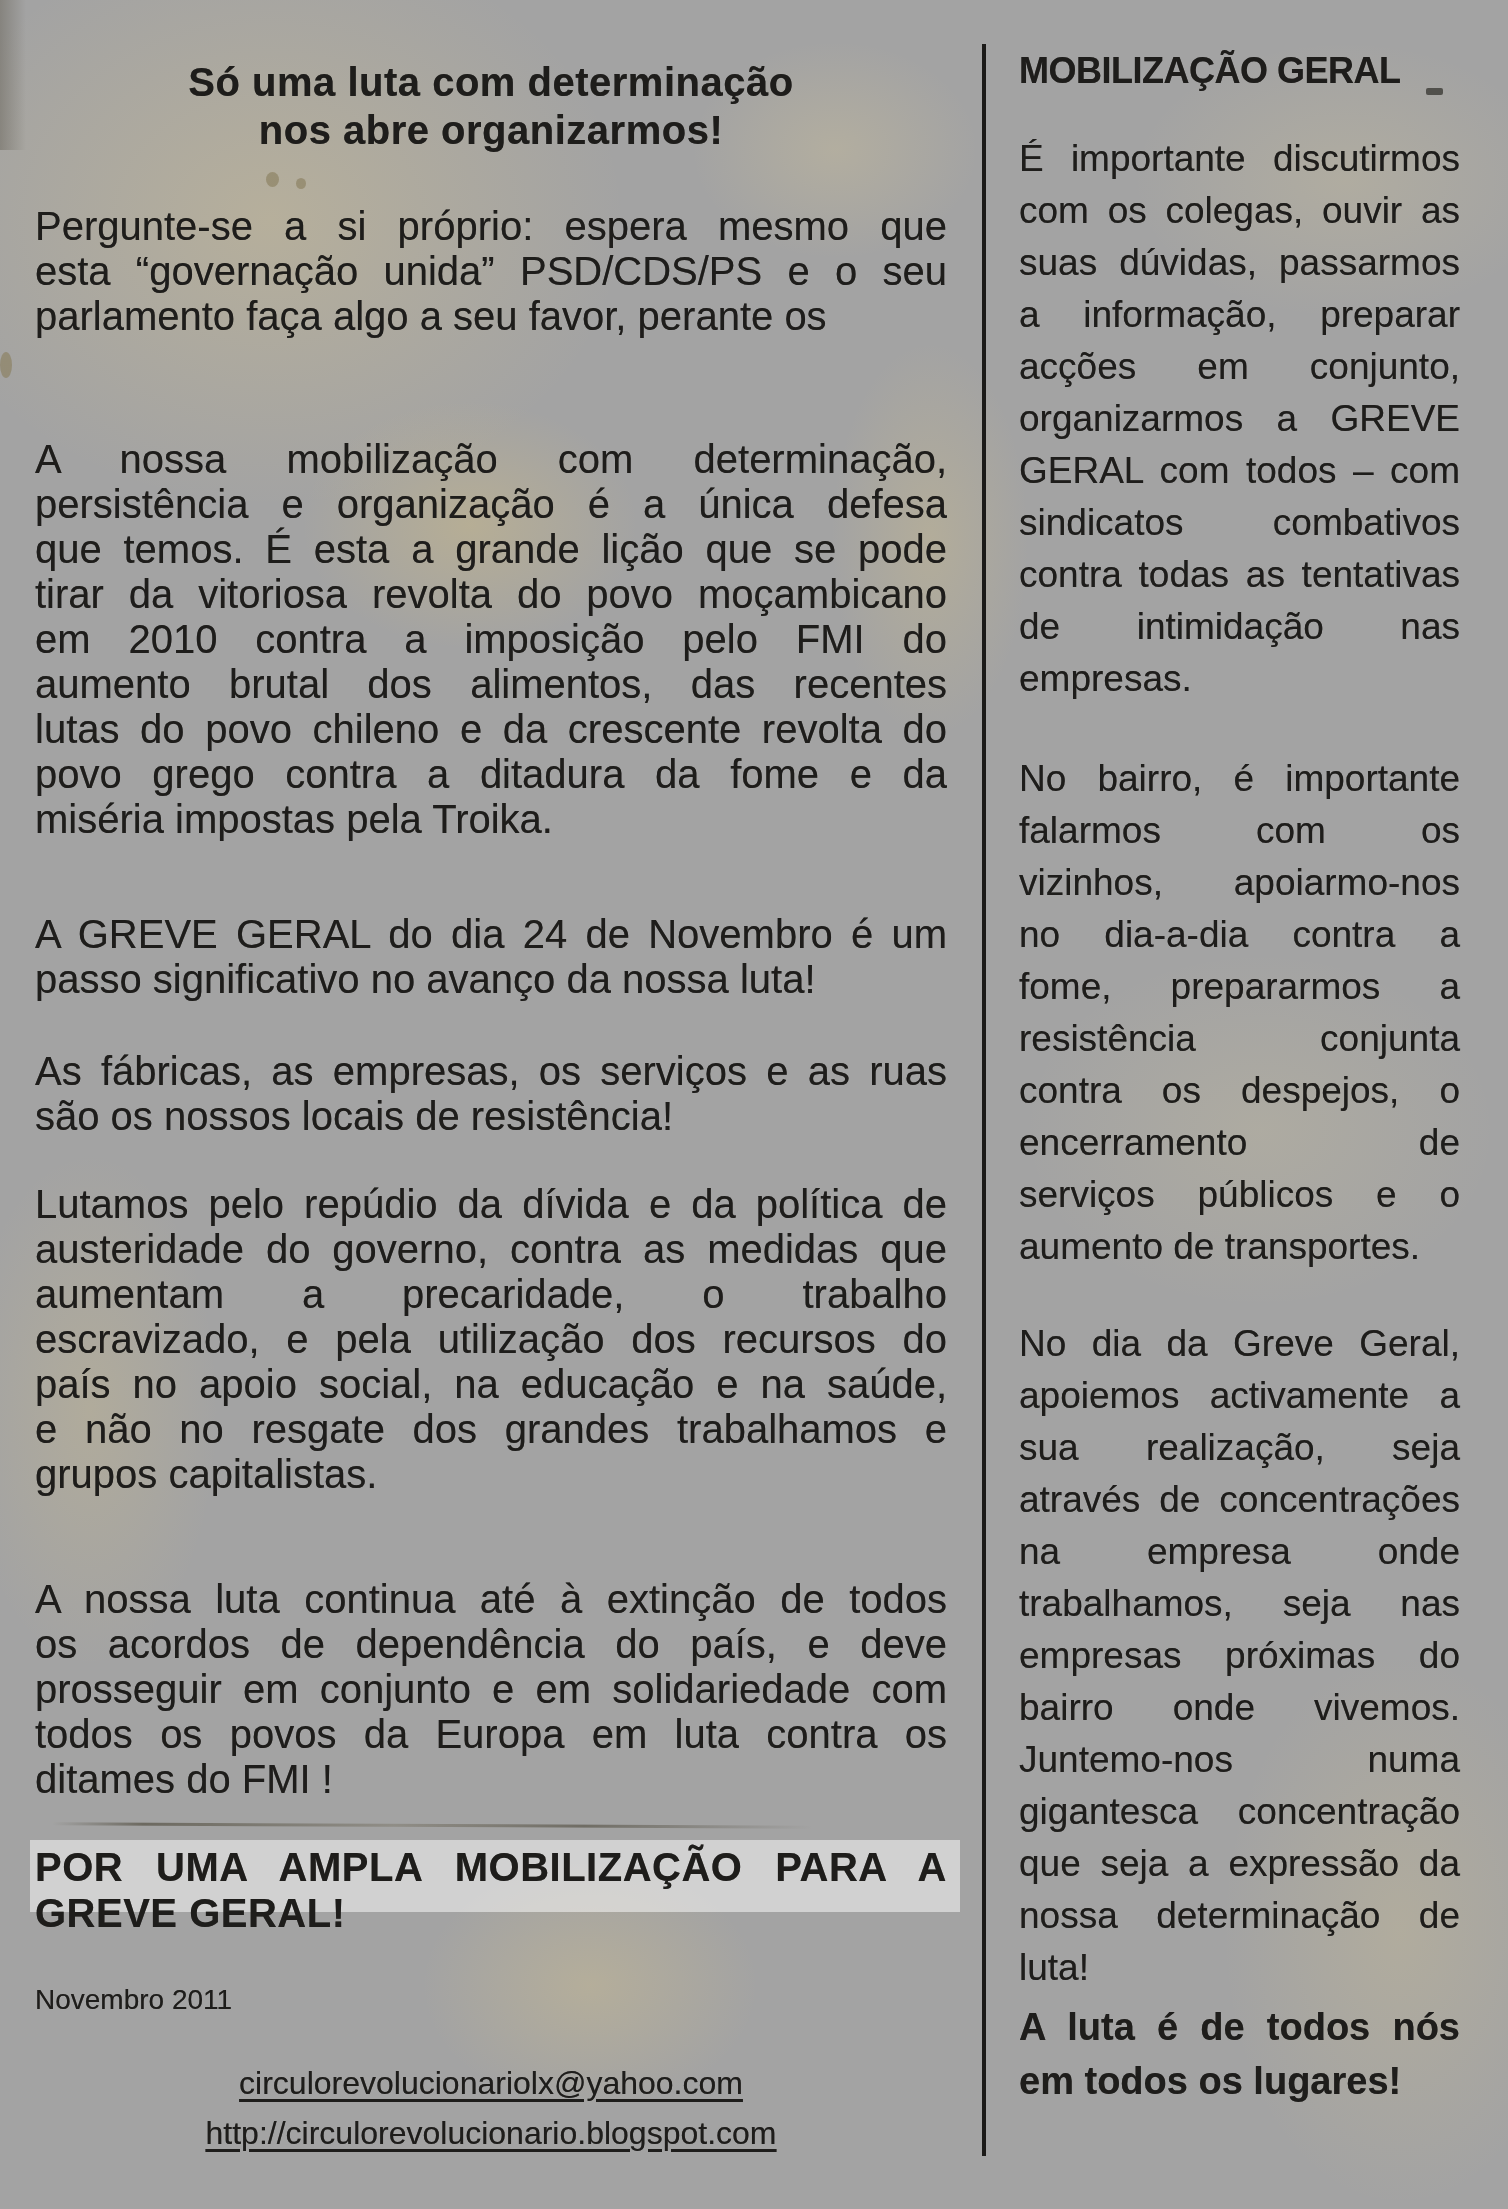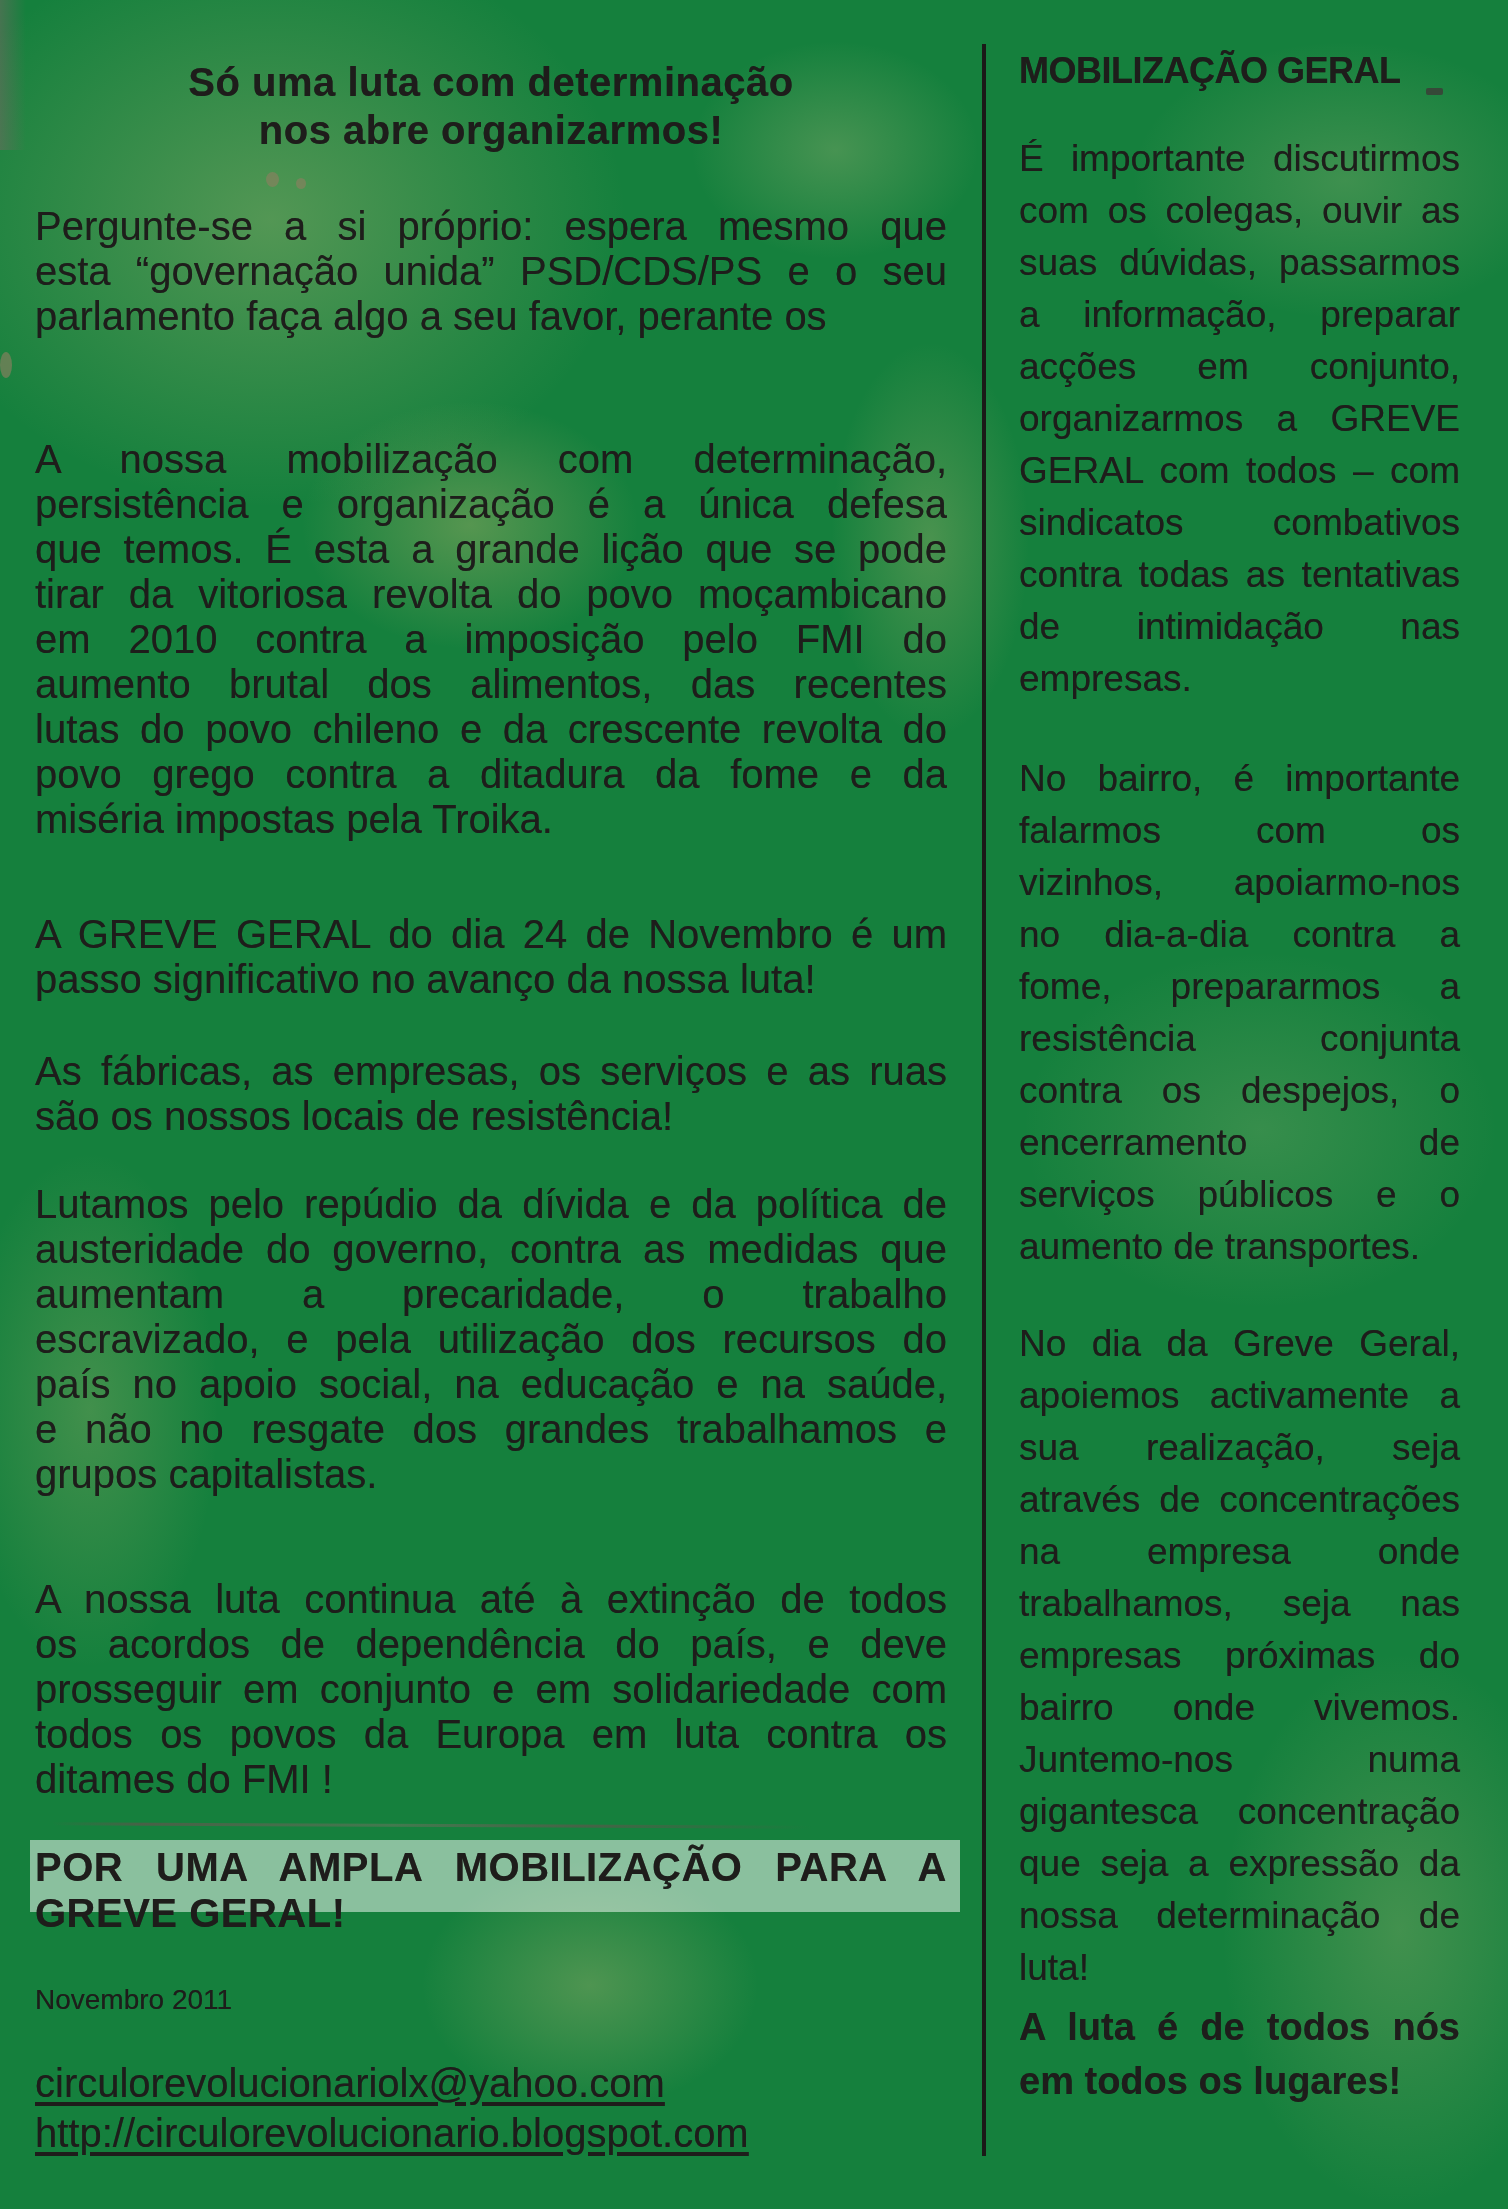--- a/index.html
+++ b/index.html
@@ -1,20 +1,20 @@
 <!DOCTYPE html>
 <html><head>
 <meta charset="utf-8">
 <style>
   html, body { margin: 0; padding: 0; background: #888; }
   .page {
     position: relative;
     width: 1508px;
     height: 2209px;
-    background: #15803d;
+    background: #a3a3a3;
     overflow: hidden;
     font-family: "Liberation Sans", "DejaVu Sans", sans-serif;
     color: #1e1d1b;
   }
   
   .stain { position: absolute; border-radius: 50%; pointer-events: none; }
   .corner-shadow {
     position: absolute; left: 0; top: 0; width: 26px; height: 150px;
     background: linear-gradient(to right, rgba(110,106,96,.55), rgba(110,106,96,0));
     pointer-events: none;
@@ -42,21 +42,21 @@
   .para .line:last-child, .heading .line:last-child, .closing .line:last-child { text-align-last: left; }
   .title .line { text-align: center; text-align-last: center; }
 
   .title {
     font-size: 40px; line-height: 48px; font-weight: bold;
     letter-spacing: 0.5px;
   }
   .lp { font-size: 40px; line-height: 45px; }
   .heading { font-size: 40px; line-height: 46px; font-weight: bold; letter-spacing: 0.5px; }
   .date-line { font-size: 28px; line-height: 45px; }
-  .links { text-align: left; font-size: 40px; line-height: 50px; }
+  .links { text-align: center; font-size: 32px; line-height: 50px; }
   .links .link { text-decoration: underline; text-underline-offset: 5px; }
 
   .rheader { font-size: 36px; font-weight: bold; letter-spacing: -0.5px; margin: 0; }
   .rp { font-size: 37px; line-height: 52px; }
   .closing { font-size: 38px; line-height: 54px; font-weight: bold; }
 
   
   .col { text-shadow: 0 0 0.6px rgba(25,24,20,.55); }
 </style>
 </head>

